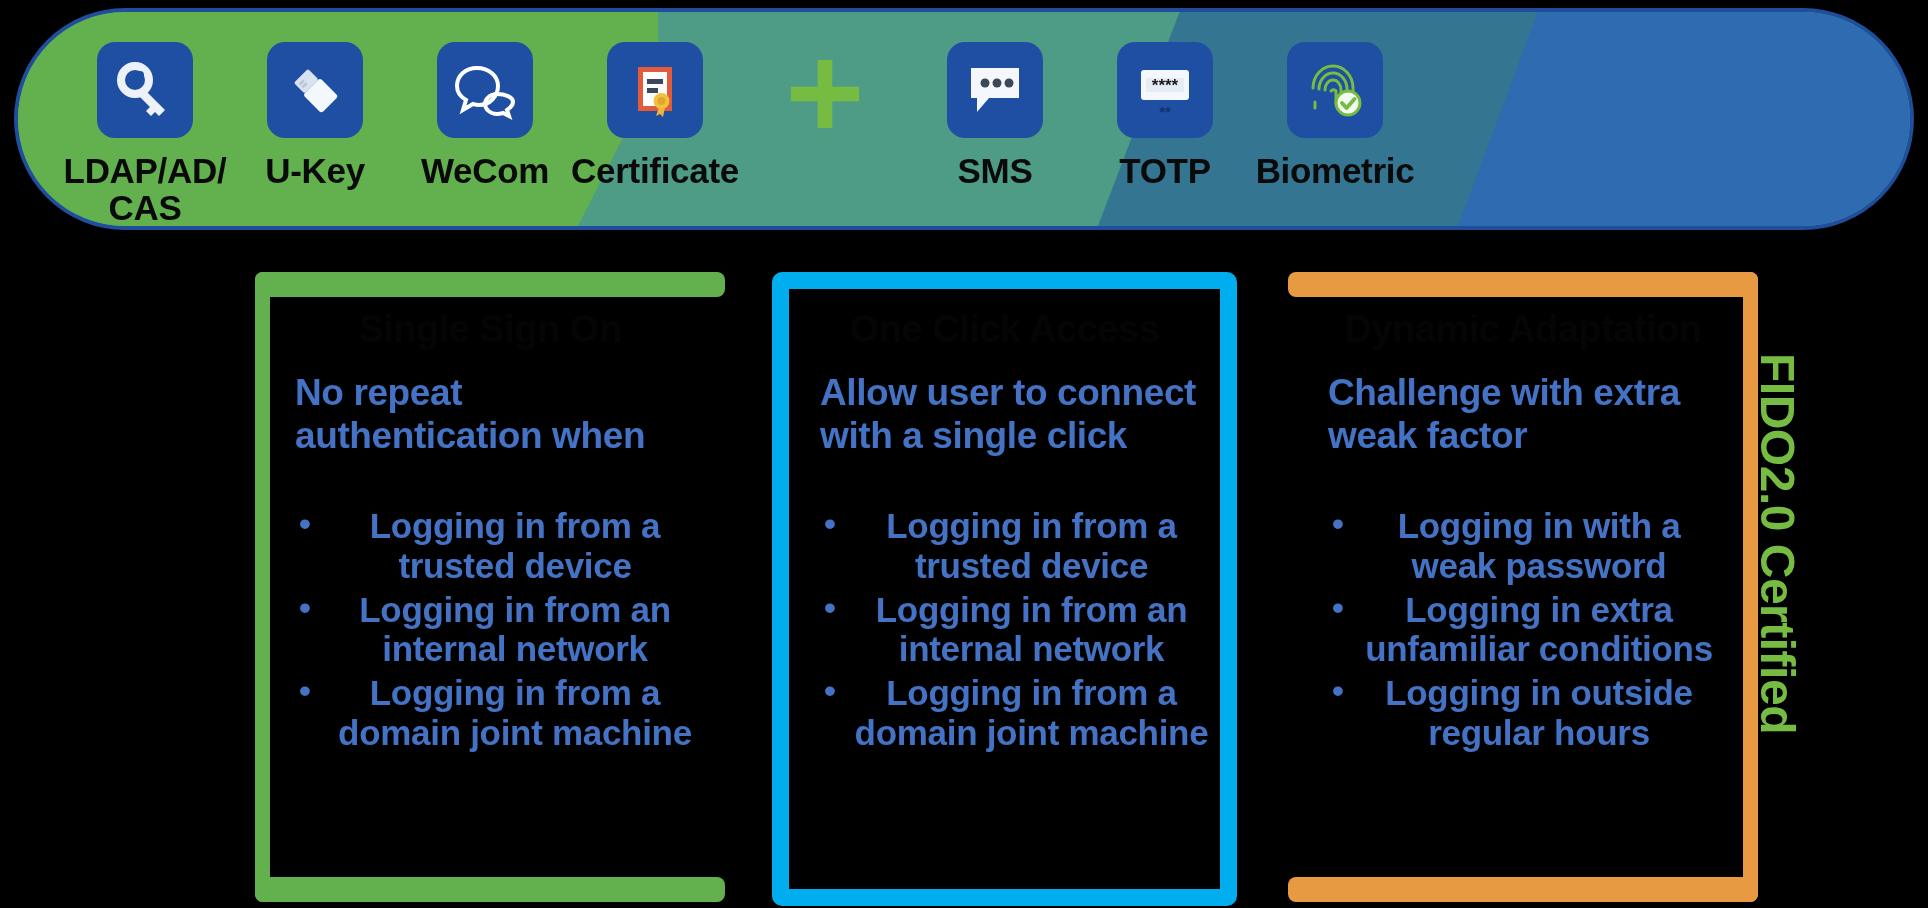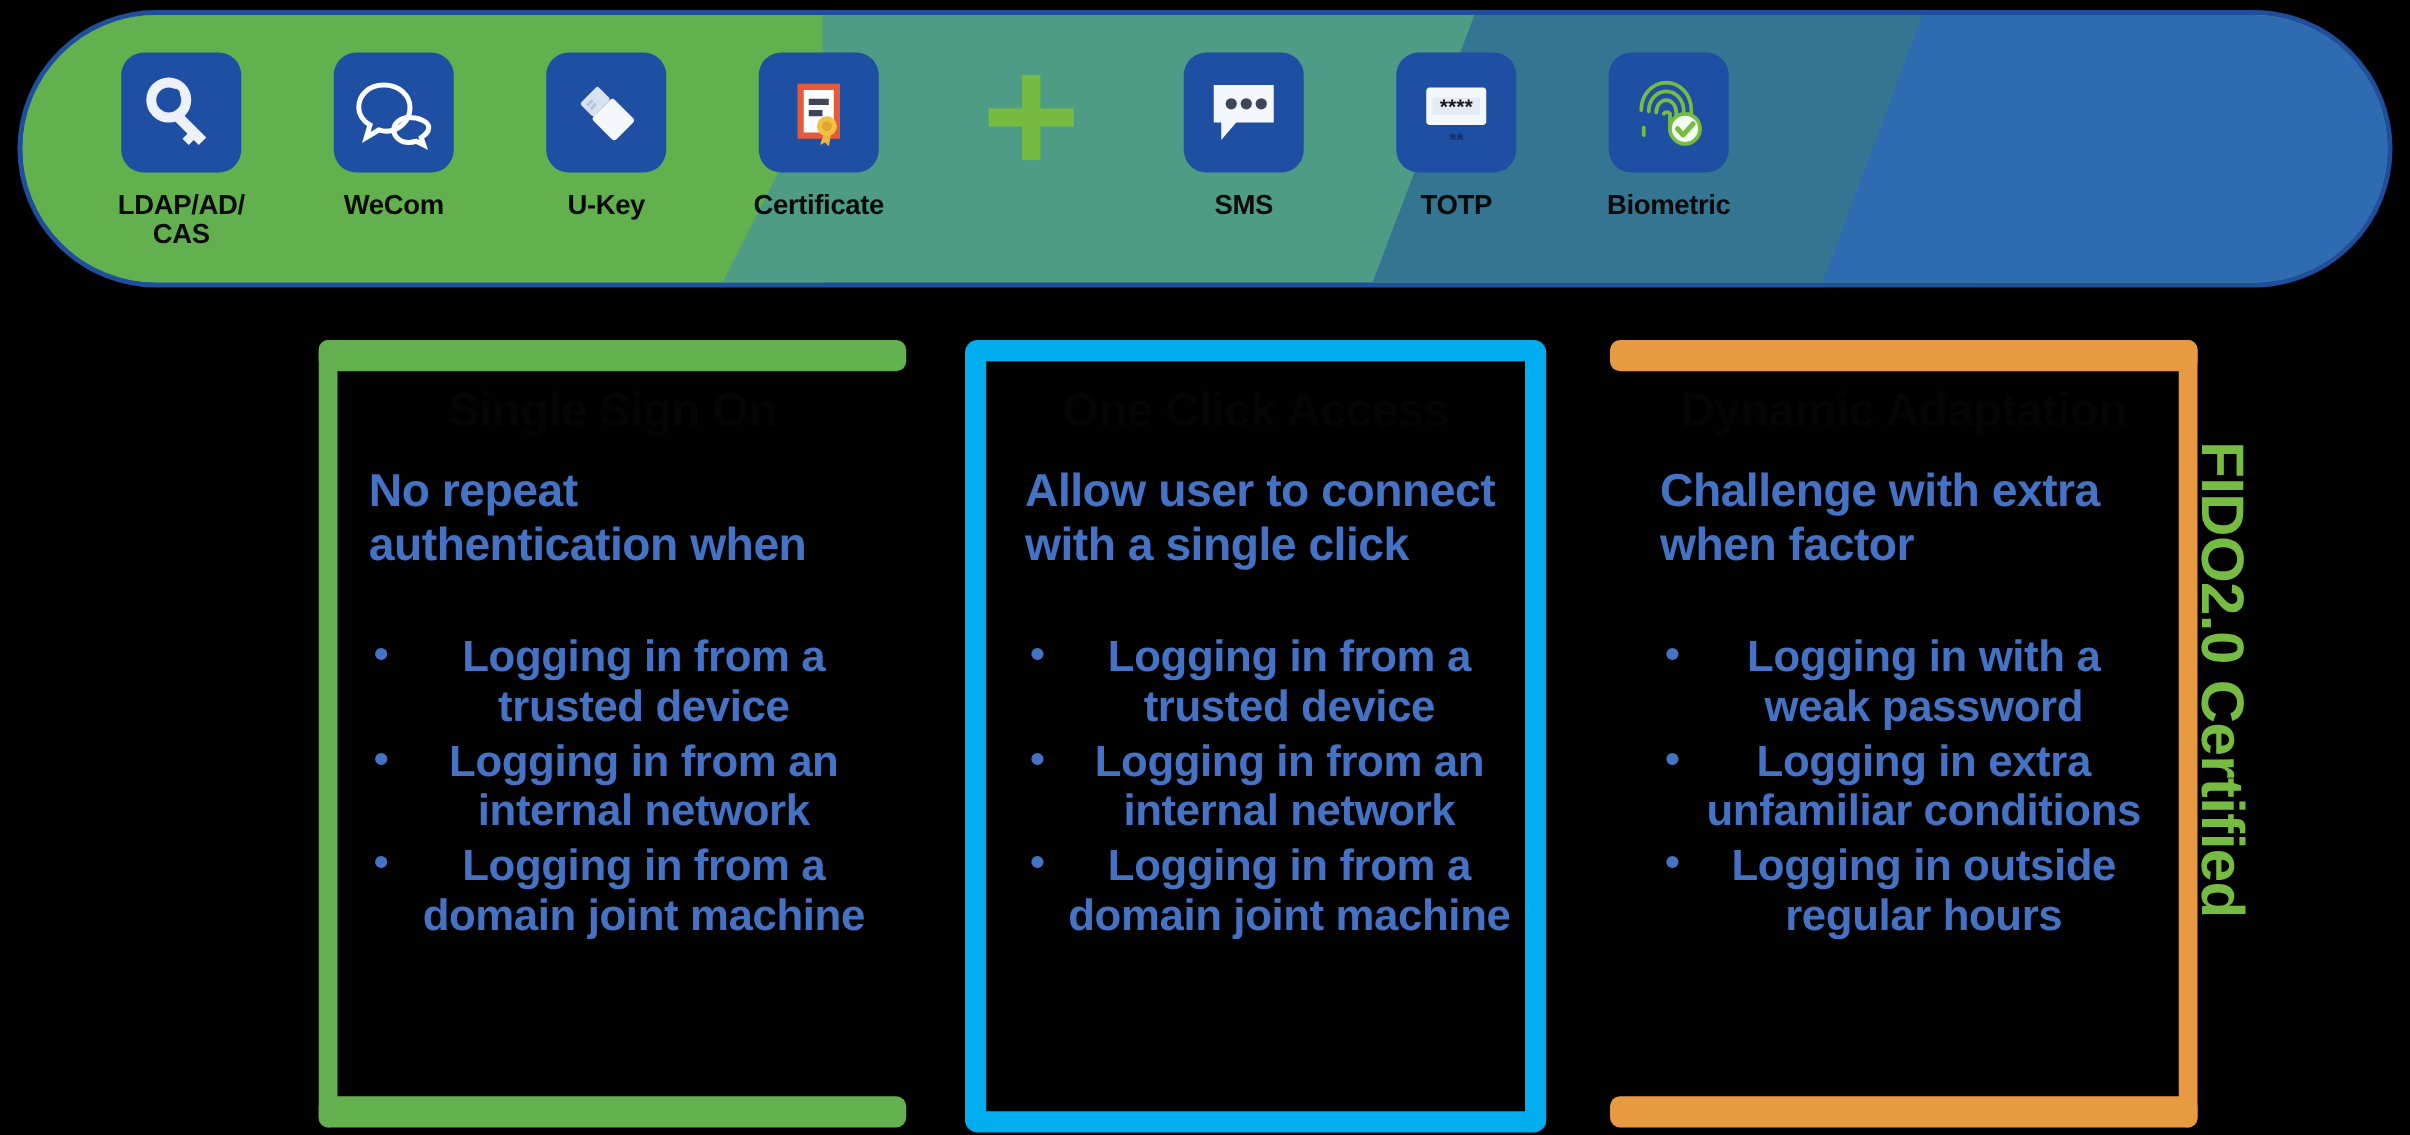--- a/index.html
+++ b/index.html
@@ -38,21 +38,21 @@
     width:170px; flex:0 0 auto;
   }
   .auth-item .tile {
     width:96px; height:96px; border-radius:18px;
     background:#1F4FA3;
     display:flex; align-items:center; justify-content:center;
   }
   .auth-item .tile svg { width:64px; height:64px; display:block; }
   .auth-label {
     margin-top:14px; color:#0a0a0a; font-weight:bold;
-    font-size:22px; line-height:1.06; text-align:center;
+    font-size:35px; line-height:1.06; text-align:center;
     letter-spacing:-0.3px;
   }
   .plus-slot {
     width:170px; flex:0 0 auto;
     display:flex; align-items:center; justify-content:center;
     height:96px; margin-top:4px;
   }
   .plus-slot svg { width:78px; height:78px; }
 
   
@@ -141,39 +141,39 @@
             <circle cx="27" cy="17" r="4" fill="#1F4FA3"></circle>
             <path d="M30 30 L52 52 L46 58 L42 54 L38 58 L33 53 L37 49 L24 36 Z" fill="#EDF2FA"></path>
           </svg>
         </div>
         <div class="auth-label">LDAP/AD/<br>CAS</div>
       </div>
 
       <div class="auth-item">
         <div class="tile">
           <svg viewBox="0 0 64 64">
-            <path d="M24 10 C12 10 4 18 4 28 C4 34 8 39 13 42 L10 52 L20 46 C22 46.6 23 47 26 47 C37 47 45 38 45 28 C45 18 36 10 24 10 Z" fill="none" stroke="#FFF" stroke-width="4"></path>
-            <path d="M44 36 C37 36 32 41 32 46 C32 51 37 56 44 56 C46 56 48 55.6 50 55 L56 58 L54 52 C57 50 60 48 60 44 C60 39 52 36 44 36 Z" fill="none" stroke="#FFF" stroke-width="4"></path>
-          </svg>
-        </div>
-        <div class="auth-label">WeCom</div>
-      </div>
-
-      <div class="auth-item">
-        <div class="tile">
-          <svg viewBox="0 0 64 64">
             <g transform="rotate(-45 32 32)">
               <rect x="22" y="12" width="20" height="15" rx="2" fill="#D8E2F0"></rect>
               <rect x="25" y="16" width="6" height="2.6" fill="#B8C6DA"></rect>
               <rect x="25" y="20" width="6" height="2.6" fill="#B8C6DA"></rect>
               <rect x="20" y="27" width="24" height="26" rx="3" fill="#F4F8FD"></rect>
             </g>
           </svg>
         </div>
         <div class="auth-label">U-Key</div>
+      </div>
+
+      <div class="auth-item">
+        <div class="tile">
+          <svg viewBox="0 0 64 64">
+            <path d="M24 10 C12 10 4 18 4 28 C4 34 8 39 13 42 L10 52 L20 46 C22 46.6 23 47 26 47 C37 47 45 38 45 28 C45 18 36 10 24 10 Z" fill="none" stroke="#FFF" stroke-width="4"></path>
+            <path d="M44 36 C37 36 32 41 32 46 C32 51 37 56 44 56 C46 56 48 55.6 50 55 L56 58 L54 52 C57 50 60 48 60 44 C60 39 52 36 44 36 Z" fill="none" stroke="#FFF" stroke-width="4"></path>
+          </svg>
+        </div>
+        <div class="auth-label">WeCom</div>
       </div>
 
       <div class="auth-item">
         <div class="tile">
           <svg viewBox="0 0 64 64">
             <rect x="15" y="9" width="34" height="44" fill="#E25C3C"></rect>
             <rect x="20" y="14" width="24" height="34" fill="#FBFDFF"></rect>
             <rect x="24" y="21" width="16" height="5" fill="#3C4858"></rect>
             <rect x="24" y="30" width="11" height="5" fill="#3C4858"></rect>
             <path d="M36 49 l-3 9 4-2 3 3 2-10z" fill="#F0B33C"></path>
@@ -263,21 +263,21 @@
       </ul>
     </div>
   </div>
 
   <div class="card card-orange">
     <div class="frame-bar v-right"></div>
     <div class="frame-bar h-top"></div>
     <div class="frame-bar h-bot"></div>
     <div class="card-title">Dynamic Adaptation</div>
     <div class="card-body">
-      <div class="lead">Challenge with extra when factor</div>
+      <div class="lead">Challenge with extra weak factor</div>
       <ul class="bullets">
         <li>Logging in with a weak password</li>
         <li>Logging in extra unfamiliar conditions</li>
         <li>Logging in outside regular hours</li>
       </ul>
     </div>
   </div>
 
   <div class="fido">
     <span>FIDO2.0 Certified</span>

